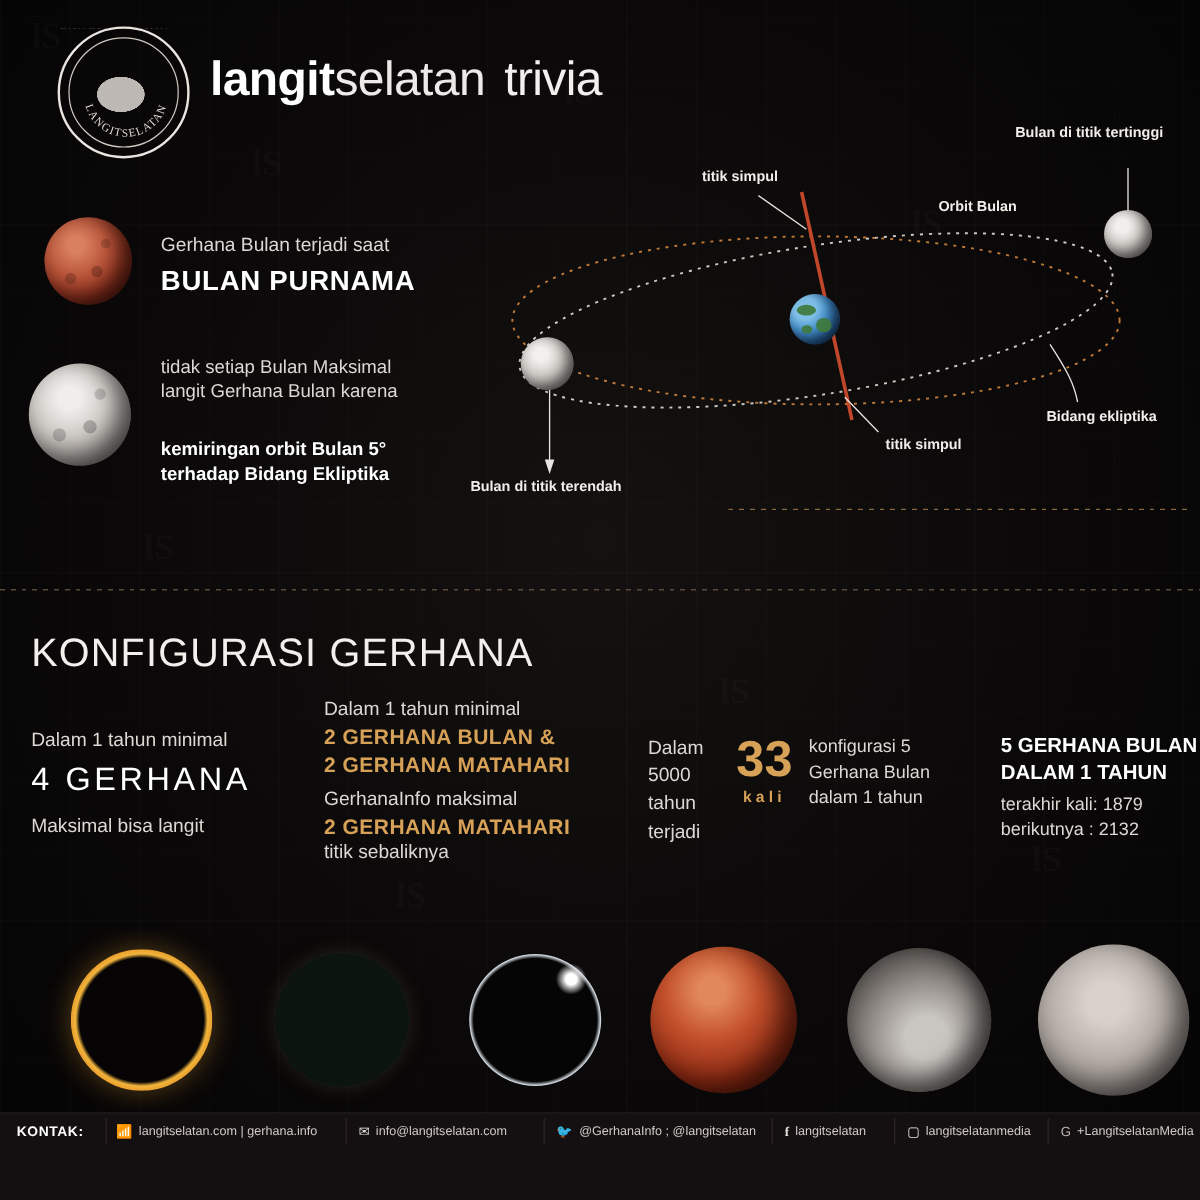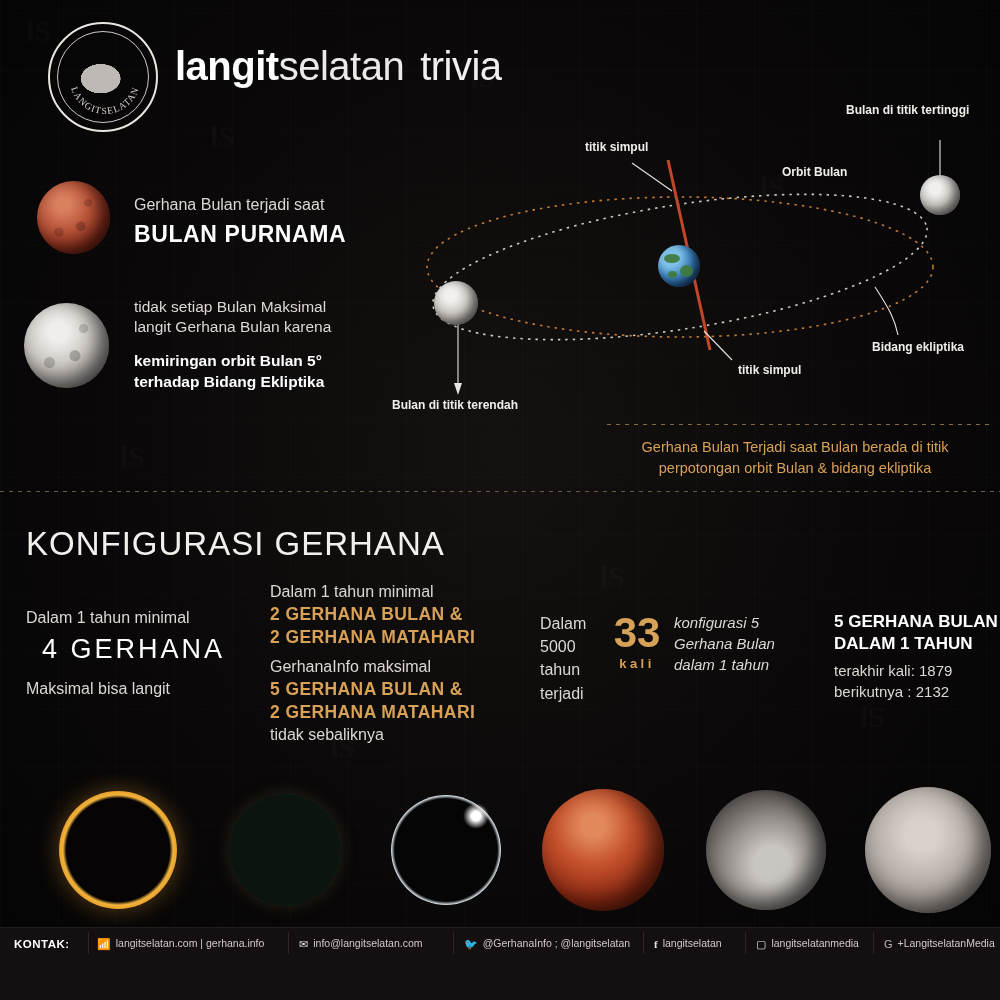--- a/index.html
+++ b/index.html
@@ -76,21 +76,21 @@
   #moon-gray{
     left:24px;top:303px;width:85px;height:85px;
     background:
       radial-gradient(circle at 40% 34%, #f0eeec 0 12%, #cfcbc7 40%, #9d9894 72%, #5e5a57 100%);
     box-shadow:inset -9px -7px 18px rgba(0,0,0,.55);
   }
   .txtblock{position:absolute;line-height:1.32;}
   #txt1{left:134px;top:194px;width:260px;font-size:16px;color:#ddd8d3;}
   #txt1 .strong{display:block;font-size:23px;font-weight:bold;color:#ffffff;letter-spacing:.6px;margin-top:4px;}
   #txt2{left:134px;top:297px;width:280px;font-size:15.5px;color:#ddd8d3;}
-  #txt2 .strong{display:block;font-weight:bold;color:#ffffff;font-size:15.5px;margin-top:13px;line-height:1.35;}
+  #txt2 .strong{display:block;font-weight:bold;color:#ffffff;font-size:15.5px;margin-top:27px;line-height:1.35;}
 
   
   #diagram{position:absolute;left:380px;top:95px;width:620px;height:330px;}
   #diagram svg{position:absolute;left:0;top:0;}
   .dlabel{position:absolute;font-size:12px;font-weight:bold;color:#f1eeea;white-space:nowrap;}
   .dmoon{position:absolute;border-radius:50%;
     background:radial-gradient(circle at 38% 33%, #f2f0ee 0 14%, #cecac6 42%, #9b9693 74%, #5d5956 100%);
     box-shadow:inset -5px -4px 10px rgba(0,0,0,.5);}
   #earth{
     position:absolute;left:278px;top:150px;width:42px;height:42px;border-radius:50%;
@@ -114,31 +114,31 @@
   }
 
   
   #sec-title{
     position:absolute;left:26px;top:525px;font-size:33px;letter-spacing:1px;color:#f2efec;
     font-weight:normal;
   }
   .col{position:absolute;line-height:1.3;}
   #col1{left:26px;top:608px;width:215px;}
   #col1 .small{font-size:16px;color:#ddd8d3;}
-  #col1 .big{font-size:27px;color:#ffffff;letter-spacing:3px;margin:3px 0 12px;text-align:center;}
+  #col1 .big{font-size:27px;color:#ffffff;letter-spacing:3px;margin:3px 0 12px;}
   #col2{left:270px;top:582px;width:215px;}
   #col2 .small{font-size:16px;color:#ddd8d3;}
   #col2 .gold{font-size:17.5px;color:#d7a257;font-weight:bold;letter-spacing:.4px;line-height:1.35;}
   #col2 .gap{height:7px;}
   #col3{left:540px;top:612px;width:250px;}
   #col3 .l{float:left;font-size:16px;color:#ddd8d3;line-height:1.45;width:66px;}
   #col3 .num{float:left;color:#d7a257;font-weight:bold;text-align:center;width:62px;}
   #col3 .num .n{font-size:42px;line-height:1;display:block;}
   #col3 .num .k{font-size:13px;letter-spacing:3.5px;display:block;margin-top:2px;}
-  #col3 .r{float:left;font-size:15px;color:#ddd8d3;line-height:1.4;width:110px;margin-left:6px;font-style:italic;}
+  #col3 .r{float:left;font-size:15px;color:#ddd8d3;line-height:1.4;width:110px;margin-left:6px;}
   #col4{left:834px;top:611px;width:180px;}
   #col4 .hd{font-size:17px;font-weight:bold;color:#ffffff;line-height:1.3;}
   #col4 .sub{font-size:15px;color:#ddd8d3;margin-top:5px;line-height:1.4;}
 
   
   #strip{position:absolute;left:0;top:775px;width:1000px;height:150px;}
   .ph{position:absolute;top:0;width:166px;height:150px;overflow:hidden;}
   .ph .disk{position:absolute;left:50%;top:50%;transform:translate(-50%,-50%);border-radius:50%;}
 
   
@@ -233,44 +233,39 @@
 
     <div class="dlabel" style="left:205px;top:45px">titik simpul</div>
     <div class="dlabel" style="left:402px;top:70px">Orbit Bulan</div>
     <div class="dlabel" style="left:466px;top:8px">Bulan di titik tertinggi</div>
     <div class="dlabel" style="left:12px;top:303px">Bulan di titik terendah</div>
     <div class="dlabel" style="left:358px;top:268px">titik simpul</div>
     <div class="dlabel" style="left:492px;top:245px">Bidang ekliptika</div>
   </div>
 
   <div id="divider-dot"></div>
-  <div id="note">
-    <span>Gerhana Bulan Terjadi saat Bulan berada di titik</span><br>
-    <span>perpotongan orbit Bulan &amp; bidang ekliptika</span>
-  </div>
 
   <div id="hr-main"></div>
 
   <div id="sec-title">KONFIGURASI GERHANA</div>
 
   <div class="col" id="col1">
     <div class="small">Dalam 1 tahun minimal</div>
     <div class="big">4 GERHANA</div>
     <div class="small">Maksimal bisa langit</div>
   </div>
 
   <div class="col" id="col2">
     <div class="small">Dalam 1 tahun minimal</div>
     <div class="gold">2 GERHANA  BULAN &amp;</div>
     <div class="gold">2 GERHANA MATAHARI</div>
     <div class="gap"></div>
     <div class="small">GerhanaInfo maksimal</div>
-    <div class="gold">5 GERHANA  BULAN &amp;</div>
     <div class="gold">2 GERHANA MATAHARI</div>
-    <div class="small">tidak sebaliknya</div>
+    <div class="small">titik sebaliknya</div>
   </div>
 
   <div class="col" id="col3">
     <div class="l" style="white-space:pre-line">Dalam
 5000
 tahun
 terjadi</div>
     <div class="num">
       <span class="n">33</span>
       <span class="k">kali</span>

